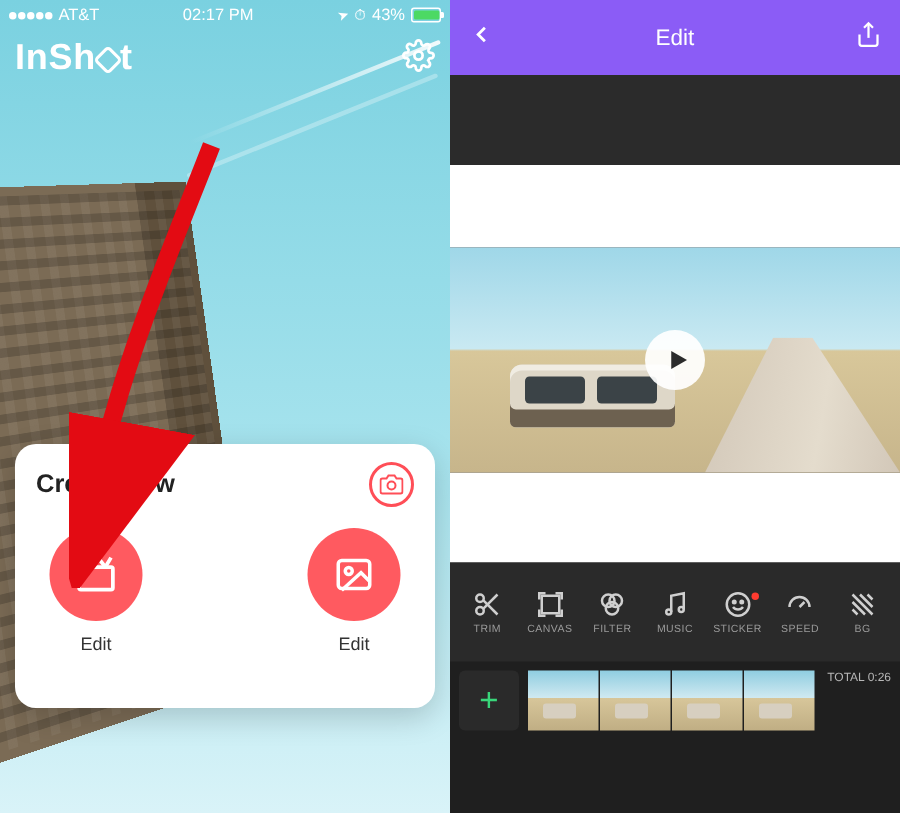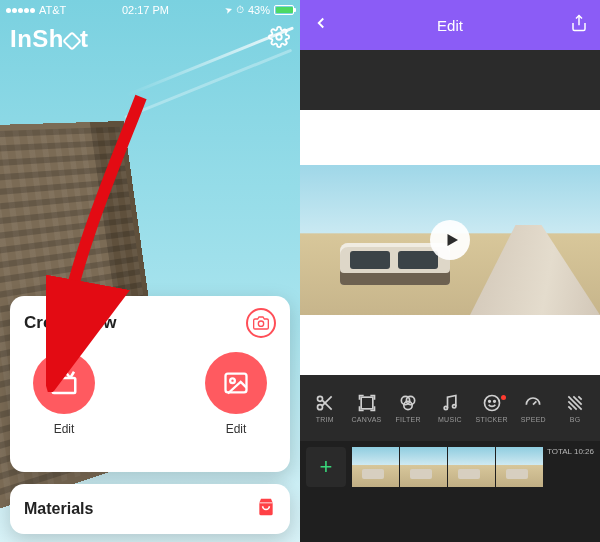--- a/index.html
+++ b/index.html
@@ -174,30 +174,20 @@
               <rect x="3" y="4" width="18" height="16" rx="2"></rect>
               <circle cx="9" cy="10" r="2"></circle>
               <path d="M21 16l-5-5L5 21"></path>
             </svg>
         </span>
         <span class="opt-label">Edit</span>
       </div>
     </div>
   </div>
 
-  <div class="card materials-card">
-    <span class="materials-title">Materials</span>
-    <span class="bag">
-      <svg width="20" height="20" viewBox="0 0 24 24" fill="#ff4146">
-          <path d="M6 2l-2 5v13a2 2 0 0 0 2 2h12a2 2 0 0 0 2-2V7l-2-5H6z"></path>
-          <path d="M4 7h16" stroke="#fff" stroke-width="1"></path>
-          <path d="M16 11a4 4 0 0 1-8 0" fill="none" stroke="#fff" stroke-width="2"></path>
-        </svg>
-    </span>
-  </div>
 
   <svg class="arrow" width="120" height="300" viewBox="0 0 120 300">
     <defs>
         <marker id="ah" markerWidth="10" markerHeight="10" refX="6" refY="5" orient="auto">
           <path d="M0 0L10 5L0 10z" fill="#e30b13"></path>
         </marker>
       </defs>
     <path d="M95 5 C 70 70, 30 160, 12 258" stroke="#e30b13" stroke-width="12" fill="none" marker-end="url(#ah)"></path>
   </svg>
 </div>
@@ -293,15 +283,15 @@
   <div class="timeline">
     <div class="addclip">
       <span>+</span>
     </div>
     <div class="strip">
       <div class="thumb"></div>
       <div class="thumb"></div>
       <div class="thumb"></div>
       <div class="thumb"></div>
     </div>
-    <span class="total">TOTAL 10:26</span>
+    <span class="total">TOTAL 0:26</span>
   </div>
 </div>
 
 </body></html>

